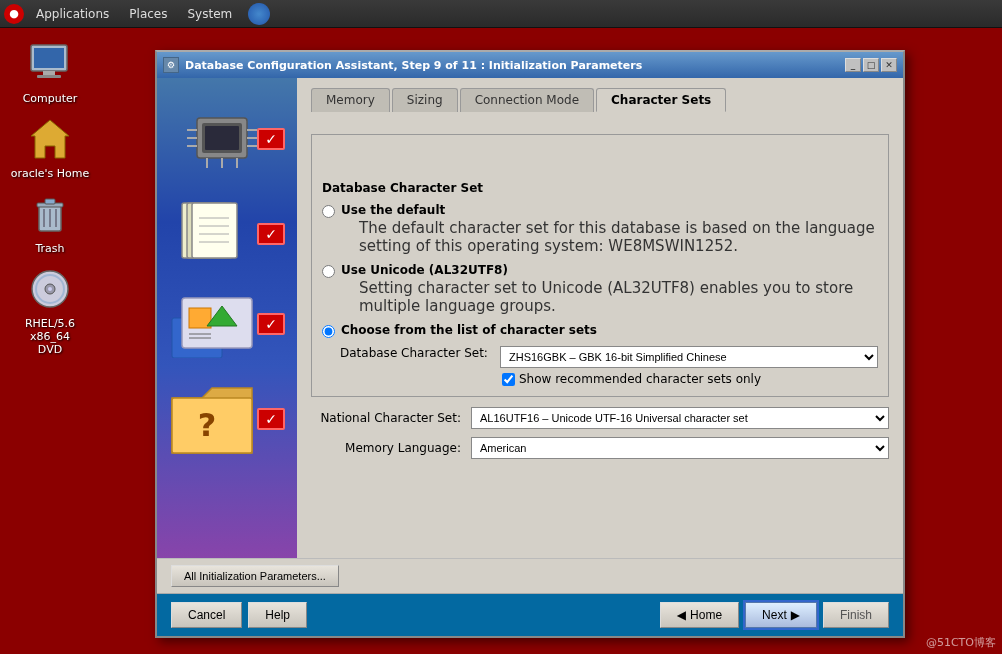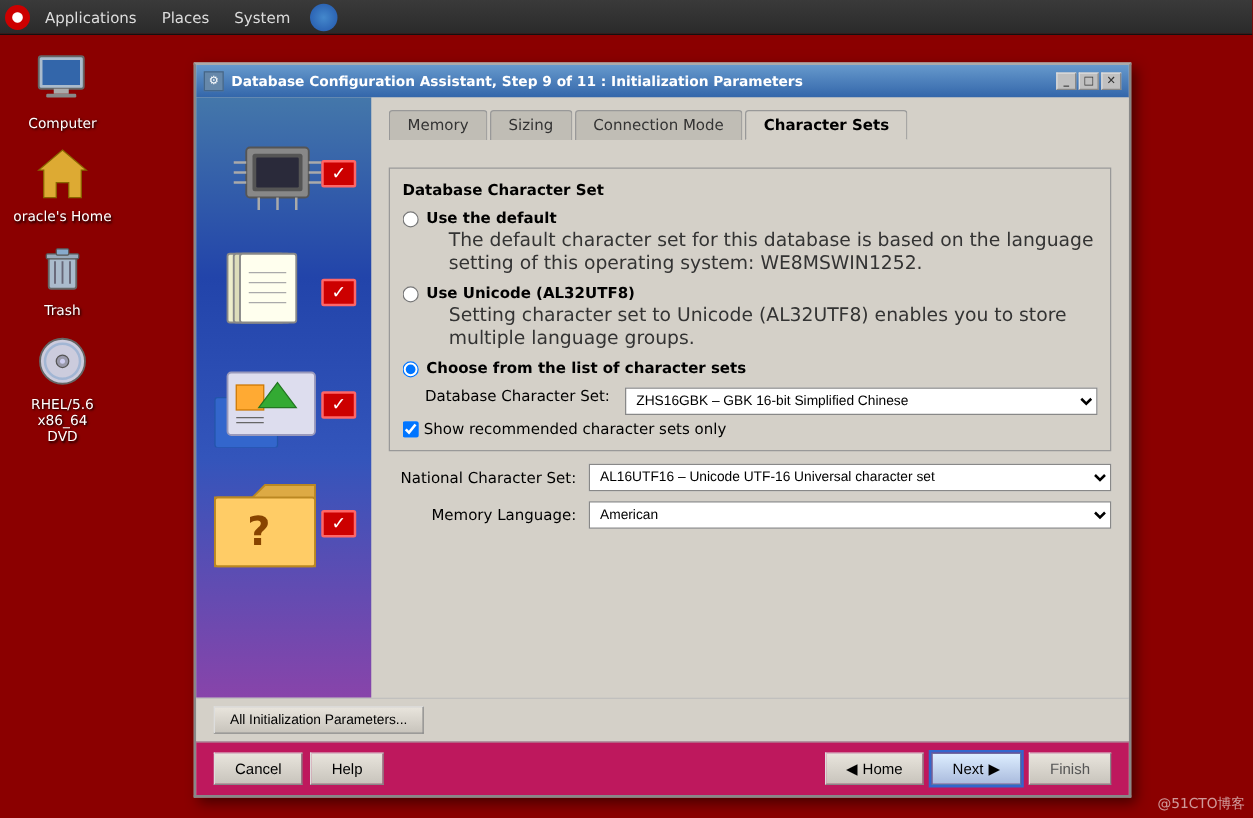--- a/index.html
+++ b/index.html
@@ -183,20 +183,21 @@
       border: 1px solid #999;
       padding: 10px;
       background: #d4d0c8;
       margin-bottom: 10px;
     }
     .section-title {
       font-size: 12px;
       font-weight: bold;
       margin-bottom: 8px;
       color: #000;
+      margin-top: 36px;
     }
 
     .radio-option {
       display: flex;
       align-items: flex-start;
       margin-bottom: 8px;
     }
     .radio-option input[type=radio] {
       margin-top: 2px;
       margin-right: 6px;
@@ -228,20 +229,21 @@
       height: 22px;
       border: 1px solid #888;
       background: white;
       font-size: 11px;
       padding: 1px 4px;
     }
 
     .show-recommended {
       display: flex;
       align-items: center;
+      margin-left: 180px;
       margin-top: 4px;
     }
     .show-recommended input[type=checkbox] {
       margin-right: 4px;
     }
 
     
     .field-row {
       display: flex;
       align-items: center;
@@ -259,21 +261,21 @@
       height: 22px;
       border: 1px solid #888;
       background: white;
       font-size: 11px;
       padding: 1px 4px;
     }
 
     
     .dialog-bottom {
       padding: 8px 14px;
-      background: #be185d;
+      background: #0369a1;
       border-top: 1px solid #aaa;
       display: flex;
       align-items: center;
       justify-content: space-between;
     }
     .btn-init-params {
       padding: 4px 12px;
       border: 1px solid #888;
       border-top-color: #ddd;
       border-left-color: #ddd;

